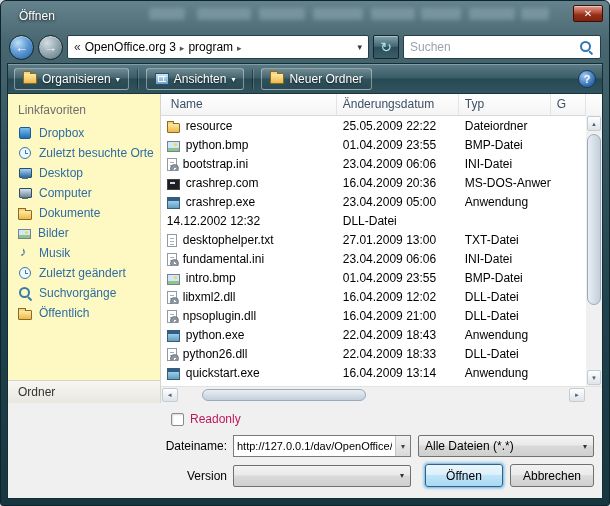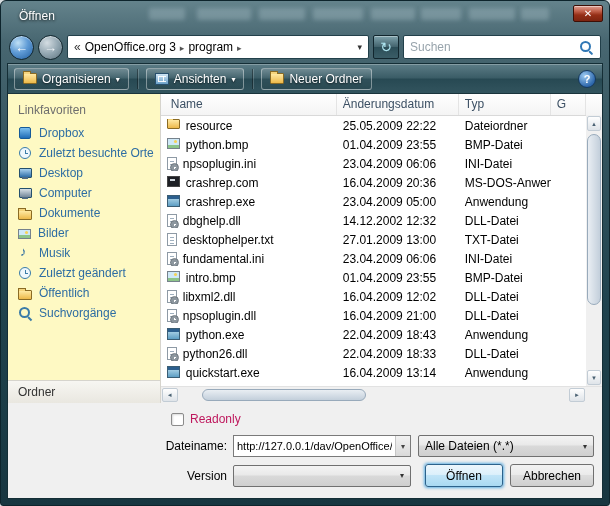--- a/index.html
+++ b/index.html
@@ -121,21 +121,21 @@
   .ic-searches::after  { content:""; position:absolute; left:10px; top:10px; width:5px; height:2px; background:#3a7ca8; transform:rotate(45deg); transform-origin:0 50%; }
   
   .filepane { flex: 1; position: relative; display: flex; flex-direction: column; min-width: 0; background: #fff; }
   .lheader { flex: 0 0 21px; display: grid; grid-template-columns: 176px 122px 92px 1fr; align-items: center;
     background: linear-gradient(#ffffff,#f4f4f4); border-bottom: 1px solid #d9d9d9; padding-right: 16px; }
   .hcell { height: 21px; line-height: 21px; padding: 0 6px; color: #3c5064; border-right: 1px solid #e4e4e4; overflow: hidden; white-space: nowrap; }
   .hcell:first-child { padding-left: 10px; }
   .rows { flex: 1; overflow: hidden; margin-right: 16px; }
   .lrow { height: 19px; display: grid; grid-template-columns: 176px 122px 92px 1fr; align-items: center; }
   .cell { padding: 0 6px; white-space: nowrap; overflow: hidden; }
-  .cell.name { display: flex; align-items: flex-start; gap: 6px; }
+  .cell.name { display: flex; align-items: flex-end; gap: 6px; }
   
   .fico { display: inline-block; position: relative; flex: 0 0 auto; }
   .fi-folder { width: 13px; height: 10px; background: linear-gradient(#ffe9a2,#edb94a); border: 1px solid #8a6b24; border-radius: 1px; }
   .fi-folder::before { content:""; position:absolute; top:-3px; left:-1px; width:5px; height:2px; background:#f5d47c; border:1px solid #8a6b24; border-bottom:0; }
   .fi-ini, .fi-txt, .fi-dll { width: 10px; height: 13px; background: #fff; border: 1px solid #8e9aa5; }
   .fi-ini::after, .fi-txt::after, .fi-dll::after { content:""; position:absolute; left:2px; right:2px; top:3px; height:8px;
     background: repeating-linear-gradient(180deg,#9fb0bf 0 1px,transparent 1px 3px); }
   .fi-ini::before, .fi-dll::before { content:""; position:absolute; right:-3px; bottom:-3px; width:7px; height:7px; border-radius:50%;
     background: radial-gradient(circle,#fff 0 1px,#8d979f 1px 100%); border:1px solid #6d767d; z-index:1; }
   .fi-bmp { width: 13px; height: 11px; border: 1px solid #76828c; background: linear-gradient(180deg,#cfe9f8 0 6px,#8cc489 6px); }
@@ -285,26 +285,26 @@
             </div>
             <div class="side-item">
               <span class="sic ic-music"></span>
               <span class="slabel">Musik</span>
             </div>
             <div class="side-item">
               <span class="sic ic-recent-changed"></span>
               <span class="slabel">Zuletzt geändert</span>
             </div>
             <div class="side-item">
+              <span class="sic ic-searches"></span>
+              <span class="slabel">Suchvorgänge</span>
+            </div>
+            <div class="side-item">
               <span class="sic ic-public"></span>
               <span class="slabel">Öffentlich</span>
-            </div>
-            <div class="side-item">
-              <span class="sic ic-searches"></span>
-              <span class="slabel">Suchvorgänge</span>
             </div>
           </div>
         <div class="folders-bar">
           <span>Ordner</span>
         </div>
       </div>
 
       <div class="filepane">
         <div class="lheader">
             <div class="hcell">Name</div>
@@ -327,21 +327,21 @@
                 <span class="fico fi-bmp"></span>
                 <span class="fname">python.bmp</span>
               </div>
               <div class="cell">01.04.2009 23:55</div>
               <div class="cell">BMP-Datei</div>
               <div class="cell"></div>
             </div>
             <div class="lrow">
               <div class="cell name">
                 <span class="fico fi-ini"></span>
-                <span class="fname">npsoplugin.ini</span>
+                <span class="fname">bootstrap.ini</span>
               </div>
               <div class="cell">23.04.2009 06:06</div>
               <div class="cell">INI-Datei</div>
               <div class="cell"></div>
             </div>
             <div class="lrow">
               <div class="cell name">
                 <span class="fico fi-com"></span>
                 <span class="fname">crashrep.com</span>
               </div>
@@ -352,24 +352,20 @@
             <div class="lrow">
               <div class="cell name">
                 <span class="fico fi-exe"></span>
                 <span class="fname">crashrep.exe</span>
               </div>
               <div class="cell">23.04.2009 05:00</div>
               <div class="cell">Anwendung</div>
               <div class="cell"></div>
             </div>
             <div class="lrow">
-              <div class="cell name">
-                <span class="fico fi-dll"></span>
-                <span class="fname">dbghelp.dll</span>
-              </div>
               <div class="cell">14.12.2002 12:32</div>
               <div class="cell">DLL-Datei</div>
               <div class="cell"></div>
             </div>
             <div class="lrow">
               <div class="cell name">
                 <span class="fico fi-txt"></span>
                 <span class="fname">desktophelper.txt</span>
               </div>
               <div class="cell">27.01.2009 13:00</div>

